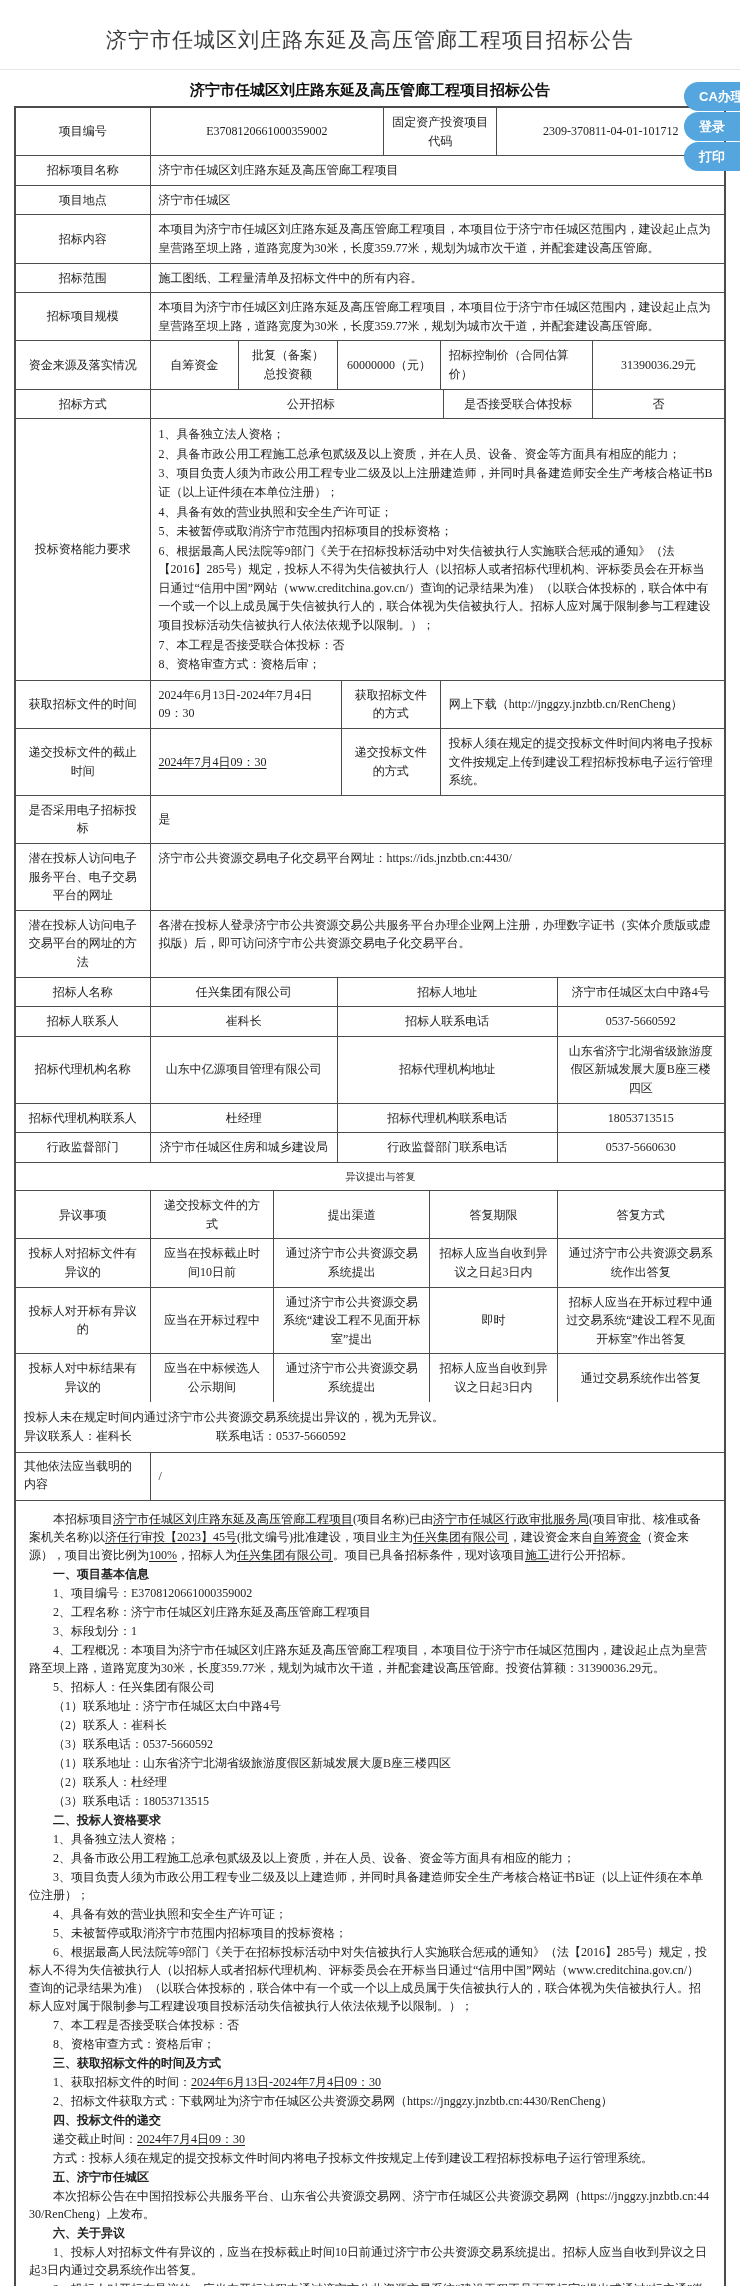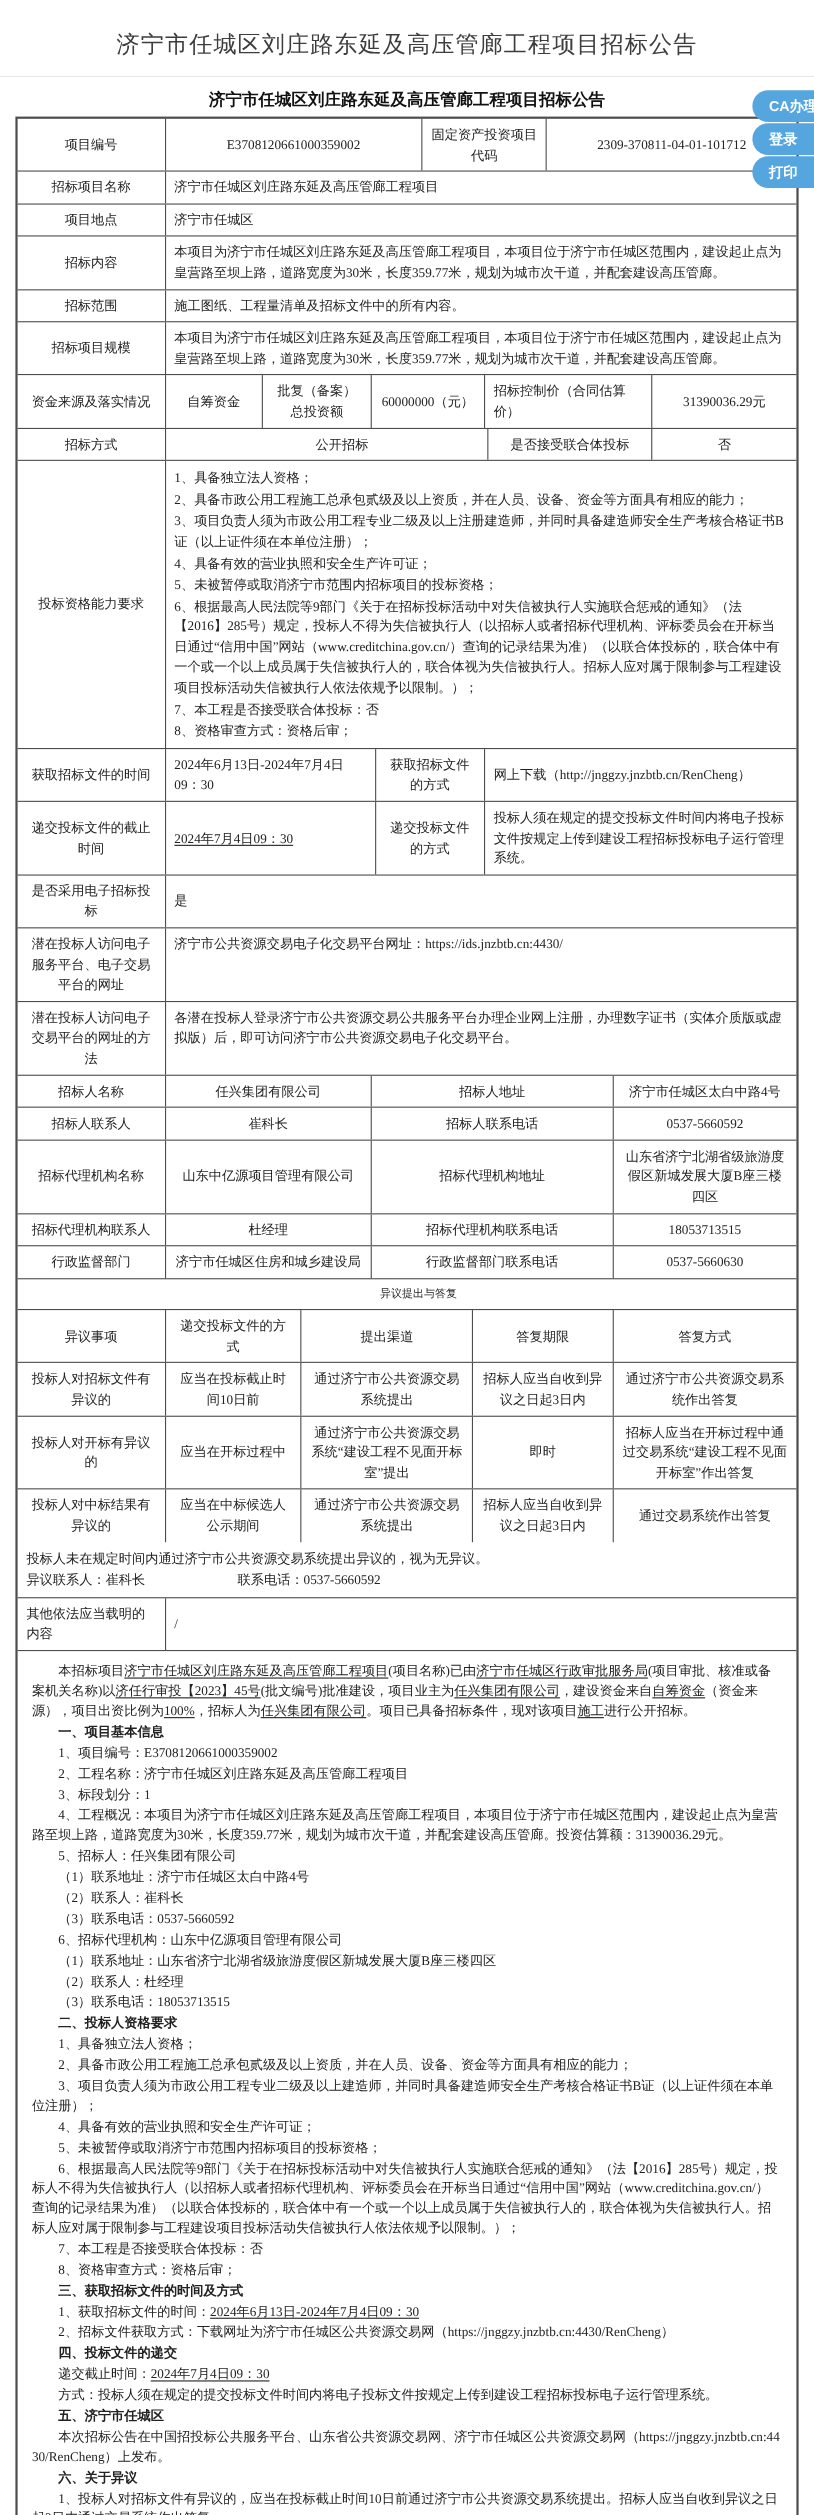--- a/index.html
+++ b/index.html
@@ -223,38 +223,37 @@
         </div>
 
       <div class="row">
         <div class="cell grow note-cell">
           <div>投标人未在规定时间内通过济宁市公共资源交易系统提出异议的，视为无异议。</div>
           <div>异议联系人：崔科长　　　　　　　联系电话：0537-5660592</div>
         </div>
       </div>
 
       <div class="row">
-        <div class="cell c19" style="display:flex;align-items:center;">其他依法应当载明的内容</div>
+        <div class="cell c19" style="display:flex;align-items:center;font-family:Liberation Mono, monospace;">其他依法应当载明的内容</div>
         <div class="cell vtop grow">/</div>
       </div>
 
       <div class="row">
         <div class="cell grow body-cell">
           <div id="body-blocks">
               <div class="blk blk-p"><span>本招标项目</span><span class="u">济宁市任城区刘庄路东延及高压管廊工程项目</span><span>(项目名称)已由</span><span class="u">济宁市任城区行政审批服务局</span><span>(项目审批、核准或备案机关名称)以</span><span class="u">济任行审投【2023】45号</span><span>(批文编号)批准建设，项目业主为</span><span class="u">任兴集团有限公司</span><span>，建设资金来自</span><span class="u">自筹资金</span><span>（资金来源），项目出资比例为</span><span class="u">100%</span><span>，招标人为</span><span class="u">任兴集团有限公司</span><span>。项目已具备招标条件，现对该项目</span><span class="u">施工</span><span>进行公开招标。</span></div>
               <div class="blk blk-h">一、项目基本信息</div>
               <div class="blk blk-p">1、项目编号：E3708120661000359002</div>
               <div class="blk blk-p">2、工程名称：济宁市任城区刘庄路东延及高压管廊工程项目</div>
               <div class="blk blk-p">3、标段划分：1</div>
               <div class="blk blk-p">4、工程概况：本项目为济宁市任城区刘庄路东延及高压管廊工程项目，本项目位于济宁市任城区范围内，建设起止点为皇营路至坝上路，道路宽度为30米，长度359.77米，规划为城市次干道，并配套建设高压管廊。投资估算额：31390036.29元。</div>
               <div class="blk blk-p">5、招标人：任兴集团有限公司</div>
               <div class="blk blk-p">（1）联系地址：济宁市任城区太白中路4号</div>
               <div class="blk blk-p">（2）联系人：崔科长</div>
               <div class="blk blk-p">（3）联系电话：0537-5660592</div>
-              <div class="blk blk-p">6、招标代理机构：山东中亿源项目管理有限公司</div>
               <div class="blk blk-p">（1）联系地址：山东省济宁北湖省级旅游度假区新城发展大厦B座三楼四区</div>
               <div class="blk blk-p">（2）联系人：杜经理</div>
               <div class="blk blk-p">（3）联系电话：18053713515</div>
               <div class="blk blk-h">二、投标人资格要求</div>
               <div class="blk blk-p">1、具备独立法人资格；</div>
               <div class="blk blk-p">2、具备市政公用工程施工总承包贰级及以上资质，并在人员、设备、资金等方面具有相应的能力；</div>
               <div class="blk blk-p">3、项目负责人须为市政公用工程专业二级及以上建造师，并同时具备建造师安全生产考核合格证书B证（以上证件须在本单位注册）；</div>
               <div class="blk blk-p">4、具备有效的营业执照和安全生产许可证；</div>
               <div class="blk blk-p">5、未被暂停或取消济宁市范围内招标项目的投标资格；</div>
               <div class="blk blk-p">6、根据最高人民法院等9部门《关于在招标投标活动中对失信被执行人实施联合惩戒的通知》（法【2016】285号）规定，投标人不得为失信被执行人（以招标人或者招标代理机构、评标委员会在开标当日通过“信用中国”网站（www.creditchina.gov.cn/）查询的记录结果为准）（以联合体投标的，联合体中有一个或一个以上成员属于失信被执行人的，联合体视为失信被执行人。招标人应对属于限制参与工程建设项目投标活动失信被执行人依法依规予以限制。）；</div>

